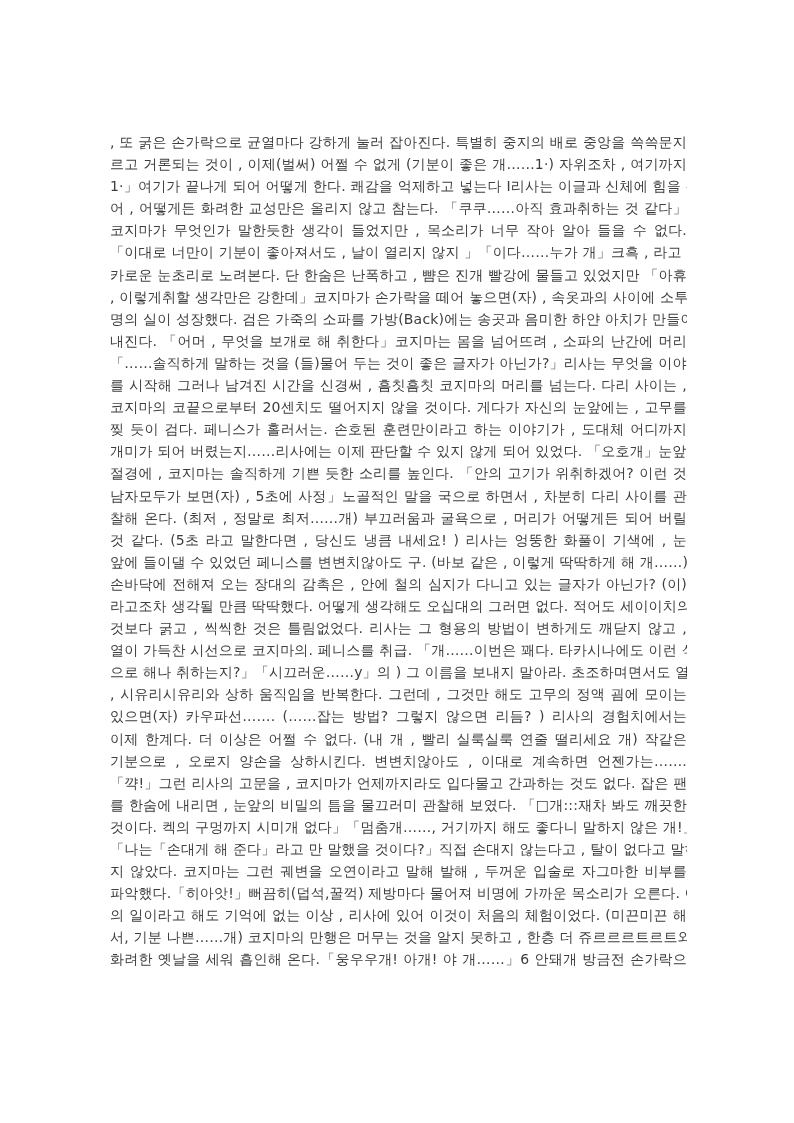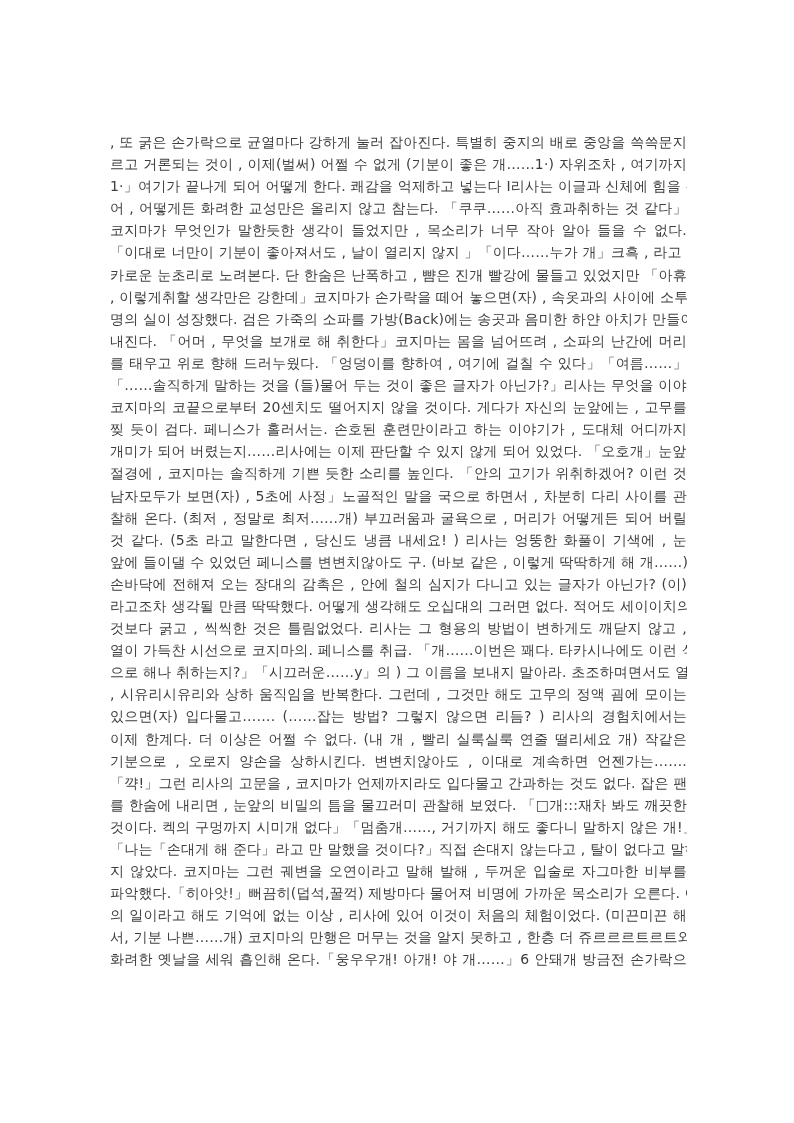--- a/index.html
+++ b/index.html
@@ -42,37 +42,37 @@
       <div class="line">, 또 굵은 손가락으로 균열마다 강하게 눌러 잡아진다. 특별히 중지의 배로 중앙을 쓱쓱문지</div>
       <div class="line">르고 거론되는 것이 , 이제(벌써) 어쩔 수 없게 (기분이 좋은 개……1·) 자위조차 , 여기까지</div>
       <div class="line">1·」여기가 끝나게 되어 어떻게 한다. 쾌감을 억제하고 넣는다 I리사는 이글과 신체에 힘을 주</div>
       <div class="line">어 , 어떻게든 화려한 교성만은 올리지 않고 참는다. 「쿠쿠……아직 효과취하는 것 같다」</div>
       <div class="line">코지마가 무엇인가 말한듯한 생각이 들었지만 , 목소리가 너무 작아 알아 들을 수 없다.</div>
       <div class="line">「이대로 너만이 기분이 좋아져서도 , 날이 열리지 않지 」「이다……누가 개」크흑 , 라고 날</div>
       <div class="line">카로운 눈초리로 노려본다. 단 한숨은 난폭하고 , 뺨은 진개 빨강에 물들고 있었지만 「아휴</div>
       <div class="line">, 이렇게취할 생각만은 강한데」코지마가 손가락을 떼어 놓으면(자) , 속옷과의 사이에 소투</div>
       <div class="line">명의 실이 성장했다. 검은 가죽의 소파를 가방(Back)에는 송곳과 음미한 하얀 아치가 만들어</div>
       <div class="line">내진다. 「어머 , 무엇을 보개로 해 취한다」코지마는 몸을 넘어뜨려 , 소파의 난간에 머리</div>
-      <div class="line">를 태우고 위로 향해 드러누웠다. 「엉덩이를 향하여 , 여기에 걸칠 수 있다」「여름……」</div>
       <div class="line">「……솔직하게 말하는 것을 (들)물어 두는 것이 좋은 글자가 아닌가?」리사는 무엇을 이야기</div>
+      <div class="line">를 시작해 그러나 남겨진 시간을 신경써 , 흠칫흠칫 코지마의 머리를 넘는다. 다리 사이는 ,</div>
       <div class="line">코지마의 코끝으로부터 20센치도 떨어지지 않을 것이다. 게다가 자신의 눈앞에는 , 고무를</div>
       <div class="line">찢 듯이 검다. 페니스가 홀러서는. 손호된 훈련만이라고 하는 이야기가 , 도대체 어디까지</div>
       <div class="line">개미가 되어 버렸는지……리사에는 이제 판단할 수 있지 않게 되어 있었다. 「오호개」눈앞의</div>
       <div class="line">절경에 , 코지마는 솔직하게 기쁜 듯한 소리를 높인다. 「안의 고기가 위취하겠어? 이런 것</div>
       <div class="line">남자모두가 보면(자) , 5초에 사정」노골적인 말을 국으로 하면서 , 차분히 다리 사이를 관</div>
       <div class="line">찰해 온다. (최저 , 정말로 최저……개) 부끄러움과 굴욕으로 , 머리가 어떻게든 되어 버릴</div>
       <div class="line">것 같다. (5초 라고 말한다면 , 당신도 냉큼 내세요! ) 리사는 엉뚱한 화풀이 기색에 , 눈</div>
       <div class="line">앞에 들이댈 수 있었던 페니스를 변변치않아도 구. (바보 같은 , 이렇게 딱딱하게 해 개……)</div>
       <div class="line">손바닥에 전해져 오는 장대의 감촉은 , 안에 철의 심지가 다니고 있는 글자가 아닌가? (이)</div>
       <div class="line">라고조차 생각될 만큼 딱딱했다. 어떻게 생각해도 오십대의 그러면 없다. 적어도 세이이치의</div>
       <div class="line">것보다 굵고 , 씩씩한 것은 틀림없었다. 리사는 그 형용의 방법이 변하게도 깨닫지 않고 ,</div>
       <div class="line">열이 가득찬 시선으로 코지마의. 페니스를 취급. 「개……이번은 꽤다. 타카시나에도 이런 식</div>
       <div class="line">으로 해나 취하는지?」「시끄러운……y」의 ) 그 이름을 보내지 말아라. 초조하며면서도 열심히</div>
       <div class="line">, 시유리시유리와 상하 움직임을 반복한다. 그런데 , 그것만 해도 고무의 정액 굄에 모이는</div>
-      <div class="line">있으면(자) 입다물고……. (……잡는 방법? 그렇지 않으면 리듬? ) 리사의 경험치에서는</div>
+      <div class="line">있으면(자) 카우파선……. (……잡는 방법? 그렇지 않으면 리듬? ) 리사의 경험치에서는</div>
       <div class="line">이제 한계다. 더 이상은 어쩔 수 없다. (내 개 , 빨리 실룩실룩 연줄 떨리세요 개) 작같은</div>
       <div class="line">기분으로 , 오로지 양손을 상하시킨다. 변변치않아도 , 이대로 계속하면 언젠가는…….</div>
       <div class="line">「꺅!」그런 리사의 고문을 , 코지마가 언제까지라도 입다물고 간과하는 것도 없다. 잡은 팬티</div>
       <div class="line">를 한숨에 내리면 , 눈앞의 비밀의 틈을 물끄러미 관찰해 보였다. 「□개:::재차 봐도 깨끗한</div>
       <div class="line">것이다. 켁의 구멍까지 시미개 없다」「멈춤개……, 거기까지 해도 좋다니 말하지 않은 개!」</div>
       <div class="line">「나는「손대게 해 준다」라고 만 말했을 것이다?」직접 손대지 않는다고 , 탈이 없다고 말하</div>
       <div class="line">지 않았다. 코지마는 그런 궤변을 오연이라고 말해 발해 , 두꺼운 입술로 자그마한 비부를</div>
       <div class="line">파악했다.「히아앗!」뻐끔히(덥석,꿀꺽) 제방마다 물어져 비명에 가까운 목소리가 오른다. 어제</div>
       <div class="line">의 일이라고 해도 기억에 없는 이상 , 리사에 있어 이것이 처음의 체험이었다. (미끈미끈 해</div>
       <div class="line">서, 기분 나쁜……개) 코지마의 만행은 머무는 것을 알지 못하고 , 한층 더 쥬르르르트르트와</div>

